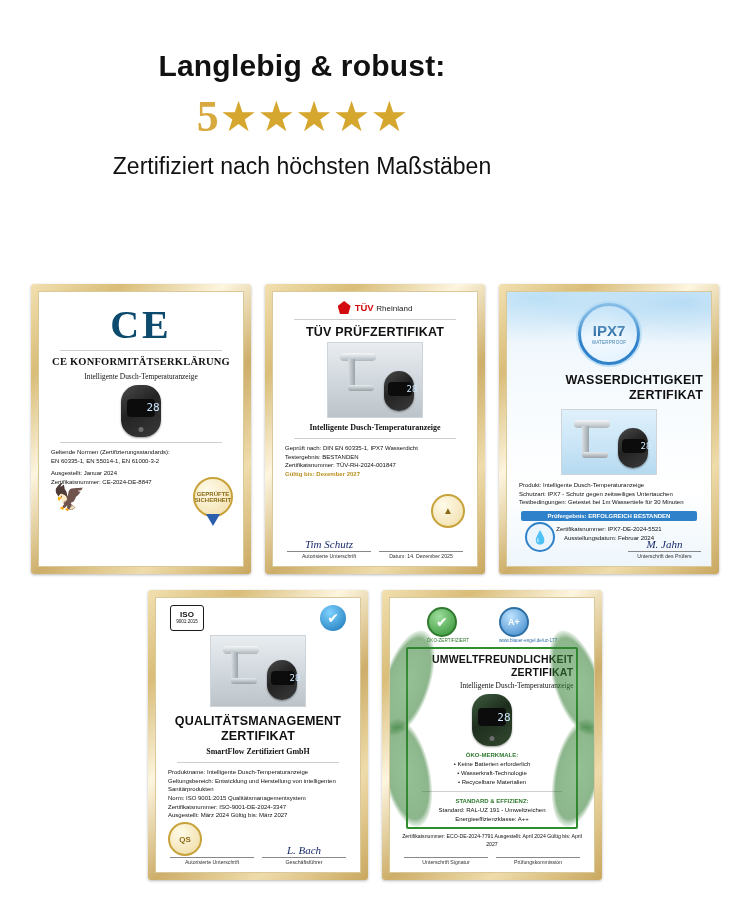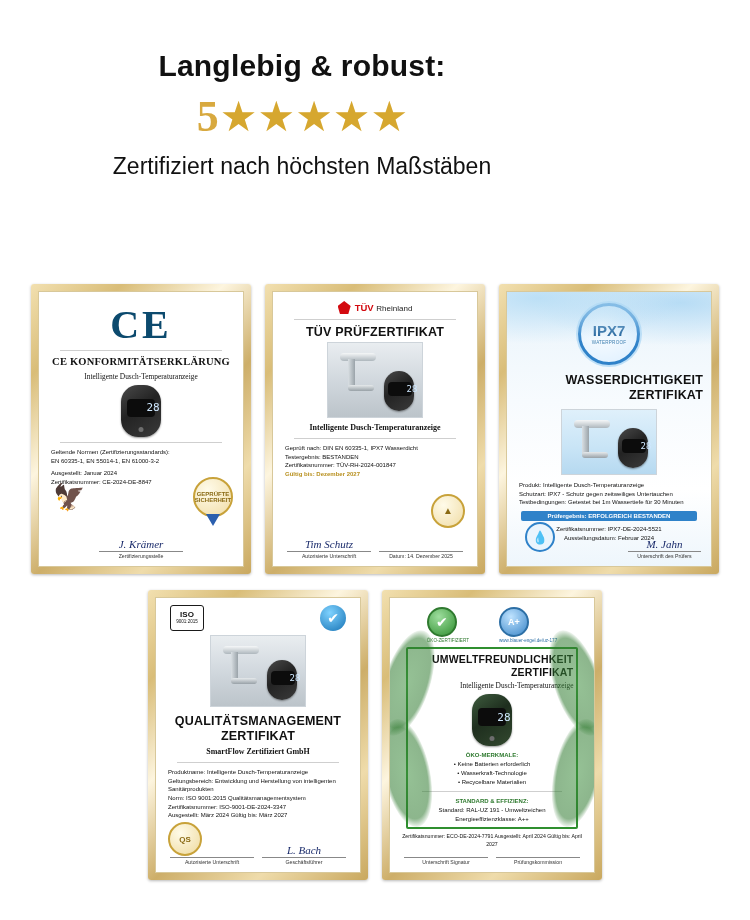--- a/index.html
+++ b/index.html
@@ -435,27 +435,20 @@
             <div>Zertifikatsnummer: CE-2024-DE-8847</div>
           </div>
 
           <div class="eagle">🦅</div>
 
           <div class="seal-wrap">
             <div class="seal">GEPRÜFTE SICHERHEIT</div>
             <div class="ribbon"></div>
           </div>
 
-          <div class="sigrow">
-            <div class="sig">
-              <div class="scribble">J. Krämer</div>
-              <div class="line"></div>
-              <div class="cap">Zertifizierungsstelle</div>
-            </div>
-          </div>
         </div>
       </div>
 
       <div class="cert">
         <div class="cert-inner">
           <div class="tuv-head">
             <div class="tuv-logo"></div>
             <div class="tuv-txt">
               <span>TÜV</span>
               <span style="color:#222;font-weight:normal;font-size:8px;">Rheinland</span>

